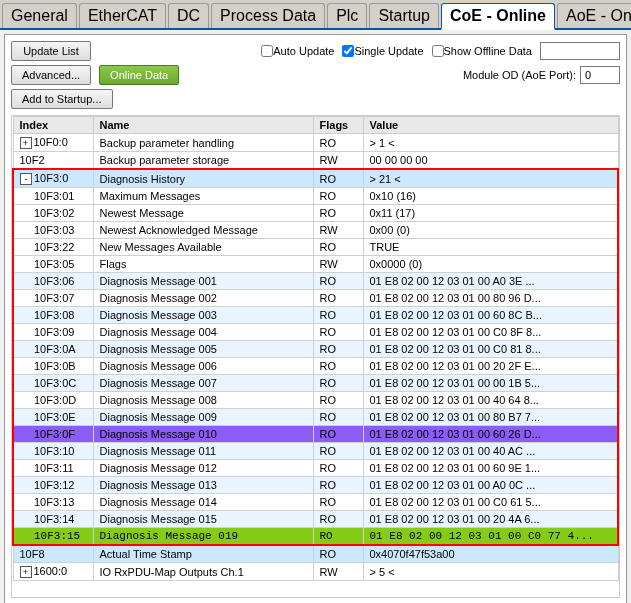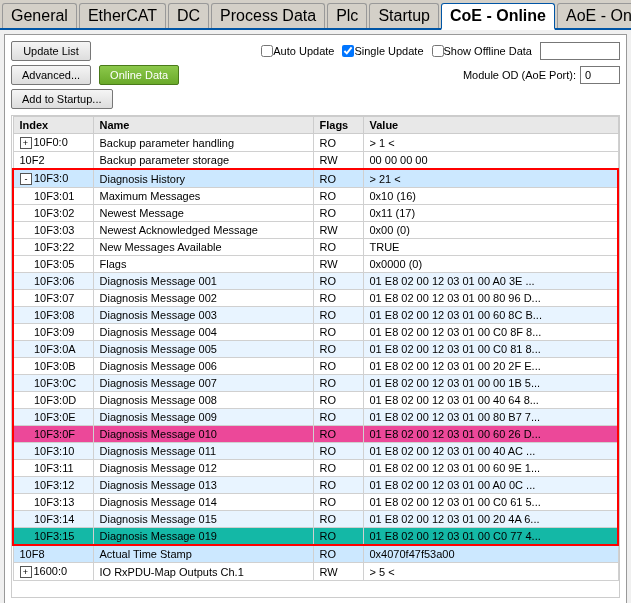--- a/index.html
+++ b/index.html
@@ -314,21 +314,21 @@
             <td>Diagnosis Message 008</td>
             <td>RO</td>
             <td style="border-right: 2px solid red;">01 E8 02 00 12 03 01 00 40 64 8...</td>
           </tr>
           <tr style="background: rgb(232, 244, 255);">
             <td style="padding-left: 20px; border-left: 2px solid red;">10F3:0E</td>
             <td>Diagnosis Message 009</td>
             <td>RO</td>
             <td style="border-right: 2px solid red;">01 E8 02 00 12 03 01 00 80 B7 7...</td>
           </tr>
-          <tr style="background: #ec4899;">
+          <tr style="background: #8b5cf6;">
             <td style="padding-left: 20px; border-left: 2px solid red;">10F3:0F</td>
             <td>Diagnosis Message 010</td>
             <td>RO</td>
             <td style="border-right: 2px solid red;">01 E8 02 00 12 03 01 00 60 26 D...</td>
           </tr>
           <tr style="background: rgb(232, 244, 255);">
             <td style="padding-left: 20px; border-left: 2px solid red;">10F3:10</td>
             <td>Diagnosis Message 011</td>
             <td>RO</td>
             <td style="border-right: 2px solid red;">01 E8 02 00 12 03 01 00 40 AC ...</td>
@@ -350,21 +350,21 @@
             <td>Diagnosis Message 014</td>
             <td>RO</td>
             <td style="border-right: 2px solid red;">01 E8 02 00 12 03 01 00 C0 61 5...</td>
           </tr>
           <tr style="background: rgb(232, 244, 255);">
             <td style="padding-left: 20px; border-left: 2px solid red;">10F3:14</td>
             <td>Diagnosis Message 015</td>
             <td>RO</td>
             <td style="border-right: 2px solid red;">01 E8 02 00 12 03 01 00 20 4A 6...</td>
           </tr>
-          <tr style="background: #14b8a6;">
+          <tr style="background: #84cc16; font-family: Liberation Mono, monospace;">
             <td style="padding-left: 20px; border-left: 2px solid red; border-bottom: 2px solid red;">10F3:15</td>
             <td style="border-bottom: 2px solid red;">Diagnosis Message 019</td>
             <td style="border-bottom: 2px solid red;">RO</td>
             <td style="border-right: 2px solid red; border-bottom: 2px solid red;">01 E8 02 00 12 03 01 00 C0 77 4...</td>
           </tr>
           <tr style="background: rgb(204, 232, 255);">
             <td style="">10F8</td>
             <td>Actual Time Stamp</td>
             <td>RO</td>
             <td style="">0x4070f47f53a00</td>

